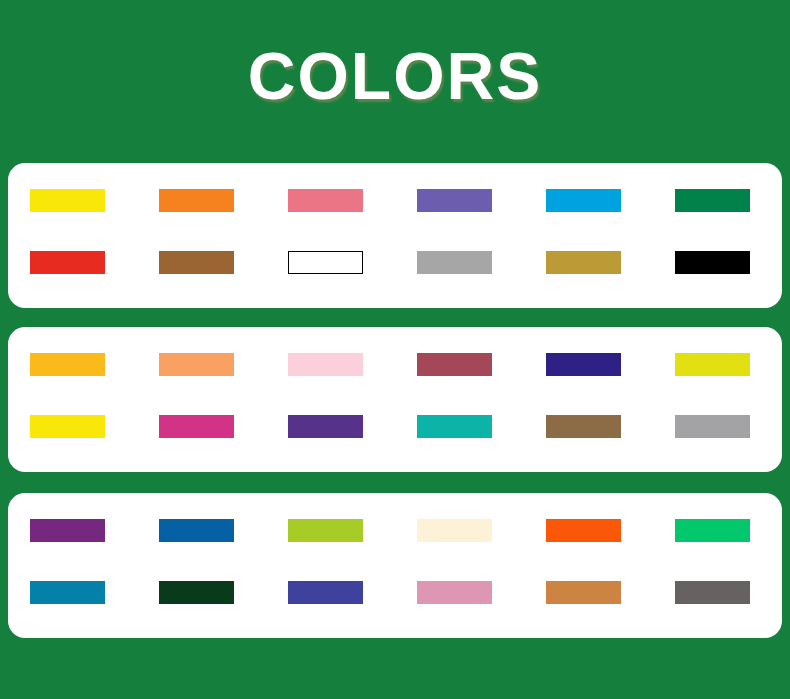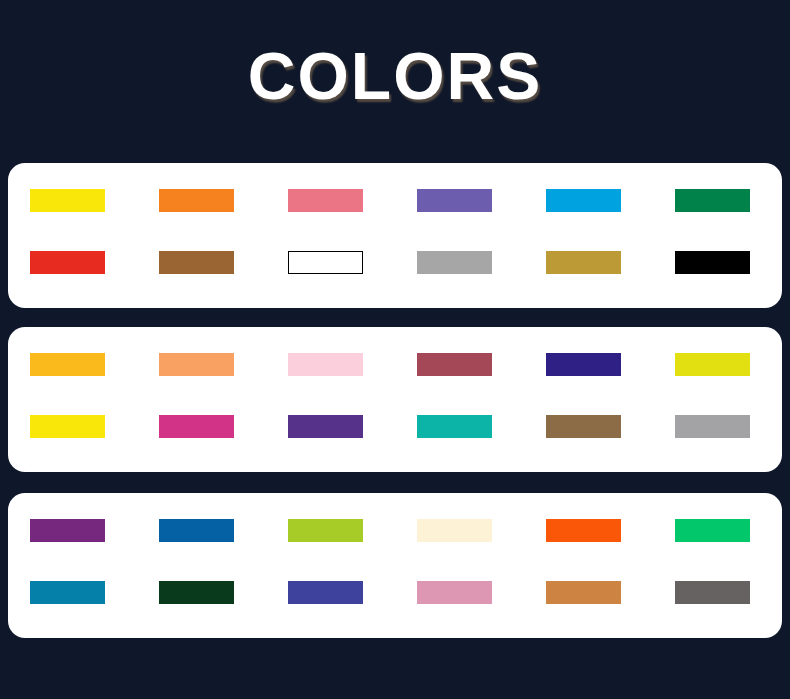--- a/index.html
+++ b/index.html
@@ -70,21 +70,21 @@
   .col-4 { left: 538px; }
   .col-5 { left: 667px; }
 
   .swatch.outlined {
     border: 1.4px solid #000000;
   }
 </style>
 </head>
 <body>
 
-<div id="page" style="background: #0f172a;">
+<div id="page" style="background: #15803d;">
 
   <div id="page-title" style="color: rgb(255, 255, 255);">COLORS</div>
 
   <div class="card" id="card-1" style="background: rgb(255, 255, 255);">
     <div class="swatch-row row-top">
       <div class="swatch col-0" style="background-color: rgb(249, 231, 10);"></div>
       <div class="swatch col-1" style="background-color: rgb(245, 130, 31);"></div>
       <div class="swatch col-2" style="background-color: rgb(236, 117, 133);"></div>
       <div class="swatch col-3" style="background-color: rgb(108, 93, 175);"></div>
       <div class="swatch col-4" style="background-color: rgb(0, 163, 224);"></div>

